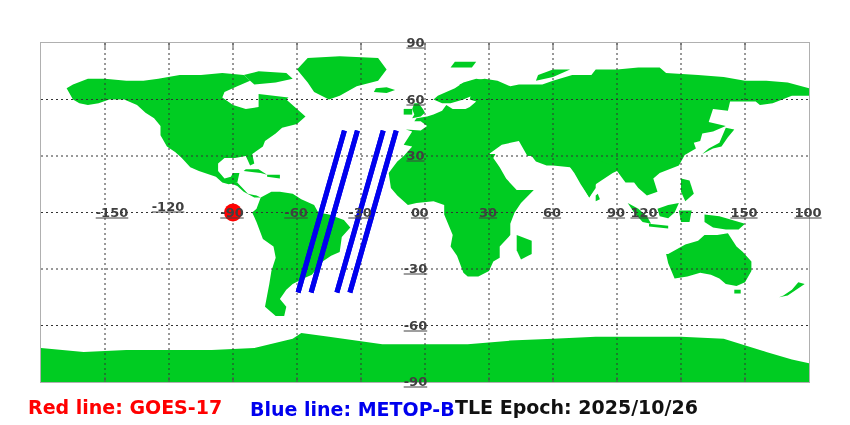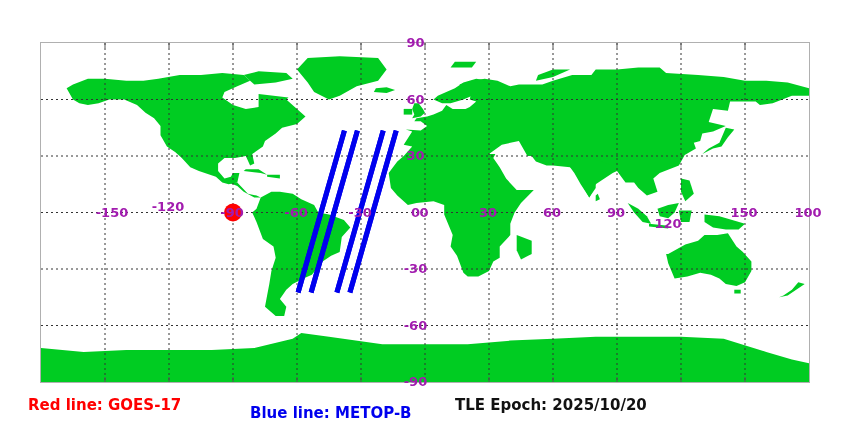--- a/index.html
+++ b/index.html
@@ -11,33 +11,33 @@
   #map-panel{
     position:absolute;left:40px;top:42px;width:770px;height:341px;
     border:1px solid #b0b0b0;background:#ffffff;box-sizing:border-box;
   }
   #map-clip{position:absolute;inset:0;overflow:hidden;}
   .map-svg{position:absolute;left:0;top:0;}
   .grid-line{stroke:#333333;stroke-width:1;stroke-dasharray:2 3;fill:none;}
   .tick-mark{stroke:#555555;stroke-width:1;}
   .axis-label{
     position:absolute;font-family:"DejaVu Sans", sans-serif;
-    font-size:13px;font-weight:bold;color:#a21caf;
-    white-space:nowrap;line-height:1;
+    font-size:13px;font-weight:bold;color:#404040;
+    white-space:nowrap;line-height:1;text-decoration:underline;
   }
   .track{stroke:#0000ee;stroke-width:5;fill:none;stroke-linecap:butt;}
   #footer{
     position:absolute;left:0;top:392px;width:850px;height:33px;
   }
   .legend-item{
-    position:absolute;font-size:15px;font-weight:bold;
+    position:absolute;font-size:19px;font-weight:bold;
     font-family:"DejaVu Sans", sans-serif;white-space:nowrap;line-height:1;
   }
   #legend-red{left:28px;top:6px;color:#ff0000;}
-  #legend-blue{left:250px;top:14px;color:#0000ee;}
+  #legend-blue{left:250px;top:8px;color:#0000ee;}
   #legend-epoch{left:455px;top:6px;color:#111111;}
 </style>
 </head>
 <body>
 
 <div id="map-panel">
   <div id="map-clip">
     <svg class="map-svg" id="map-svg" width="768" height="339" viewBox="0 0 768 339">
         <polygon points="362.7,101.7 371.2,88.5 364.8,86.6 379.7,87.6 386.1,82.9 379.7,78.2 373.3,78.2 375.5,75.3 386.1,73.5 392.5,71.6 401.1,67.8 405.3,62.1 411.7,65.9 424.5,65.9 428.8,64.0 435.2,58.4 428.8,56.5 430.9,45.2 418.1,41.4 430.9,37.7 443.7,35.8 456.5,37.7 469.3,43.3 477.9,41.4 501.3,41.4 512.0,37.7 531.2,32.0 550.4,32.0 554.7,26.4 576.0,26.4 597.3,24.5 618.7,24.5 625.1,30.1 657.1,32.0 682.7,33.9 704.0,37.7 725.3,37.7 746.7,39.5 768.0,45.2 768.0,52.7 750.9,52.7 731.7,60.3 718.9,62.1 714.7,58.4 704.0,58.4 689.1,58.4 686.9,67.8 672.0,65.9 667.7,79.1 684.8,82.9 672.0,88.5 661.3,90.4 659.2,97.9 652.8,99.8 654.9,105.5 642.1,113.0 644.3,111.1 637.9,122.4 618.7,130.0 612.3,135.6 616.5,148.8 605.9,152.6 597.3,145.0 593.1,139.4 584.5,139.4 576.0,128.1 571.7,130.0 554.7,141.3 548.3,154.4 539.7,141.3 533.3,130.0 529.1,124.3 512.0,122.4 505.6,122.4 494.9,118.6 490.7,113.0 486.4,113.0 477.9,97.9 460.8,101.7 448.0,111.1 454.4,111.1 452.3,114.9 458.7,124.3 465.1,135.6 475.7,146.9 492.8,146.9 480.0,160.1 473.6,169.5 469.3,180.8 469.3,192.1 458.7,203.4 458.7,214.7 452.3,218.5 448.0,227.9 437.3,233.5 426.7,233.5 422.4,229.8 416.0,212.8 409.6,203.4 411.7,192.1 403.2,171.4 403.2,162.0 392.5,158.2 375.5,160.1 366.9,162.0 356.3,152.6 349.9,145.0 347.7,130.0 356.3,118.6 362.7,113.0 371.2,103.6 362.7,101.7" fill="#00cc22" stroke="none"></polygon>
         <polygon points="529.1,124.3 537.6,130.0 539.7,139.4 548.3,154.4 554.7,145.0 554.7,139.4 569.6,130.0 573.9,128.1 571.7,122.4 554.7,116.8 541.9,107.3 533.3,116.8 529.1,124.3" fill="#00cc22" stroke="none"></polygon>
@@ -133,23 +133,23 @@
     <span class="axis-label" style="left: 415.467px; top: 324.5px; transform: translate(-50%, -50%);">-60</span>
     <span class="axis-label" style="left: 415.467px; top: 381px; transform: translate(-50%, -50%);">-90</span>
     <span class="axis-label" style="left: 112px; top: 211.5px; transform: translate(-50%, -50%);">-150</span>
     <span class="axis-label" style="left: 168px; top: 206px; transform: translate(-50%, -50%);">-120</span>
     <span class="axis-label" style="left: 232px; top: 211.5px; transform: translate(-50%, -50%);">-90</span>
     <span class="axis-label" style="left: 296px; top: 211.5px; transform: translate(-50%, -50%);">-60</span>
     <span class="axis-label" style="left: 360px; top: 211.5px; transform: translate(-50%, -50%);">-30</span>
     <span class="axis-label" style="left: 488px; top: 211.5px; transform: translate(-50%, -50%);">30</span>
     <span class="axis-label" style="left: 552px; top: 211.5px; transform: translate(-50%, -50%);">60</span>
     <span class="axis-label" style="left: 616px; top: 211.5px; transform: translate(-50%, -50%);">90</span>
-    <span class="axis-label" style="left: 668px; top: 211.5px; transform: translate(-50%, -50%); margin-top: 11px;">120</span>
+    <span class="axis-label" style="left: 644px; top: 211.5px; transform: translate(-50%, -50%);">120</span>
     <span class="axis-label" style="left: 744px; top: 211.5px; transform: translate(-50%, -50%); text-align: center;">150</span>
     <span class="axis-label" style="left: 808px; top: 211.5px; transform: translate(-50%, -50%);">100</span>
     <span class="axis-label" style="left: 424px; top: 211.5px; transform: translate(-50%, -50%);">0</span>
   </div>
 
 <div id="footer">
   <span class="legend-item" id="legend-red">Red line: GOES-17</span>
   <span class="legend-item" id="legend-blue">Blue line: METOP-B</span>
-  <span class="legend-item" id="legend-epoch">TLE Epoch: 2025/10/20</span>
+  <span class="legend-item" id="legend-epoch">TLE Epoch: 2025/10/26</span>
 </div>
 
 </body></html>

